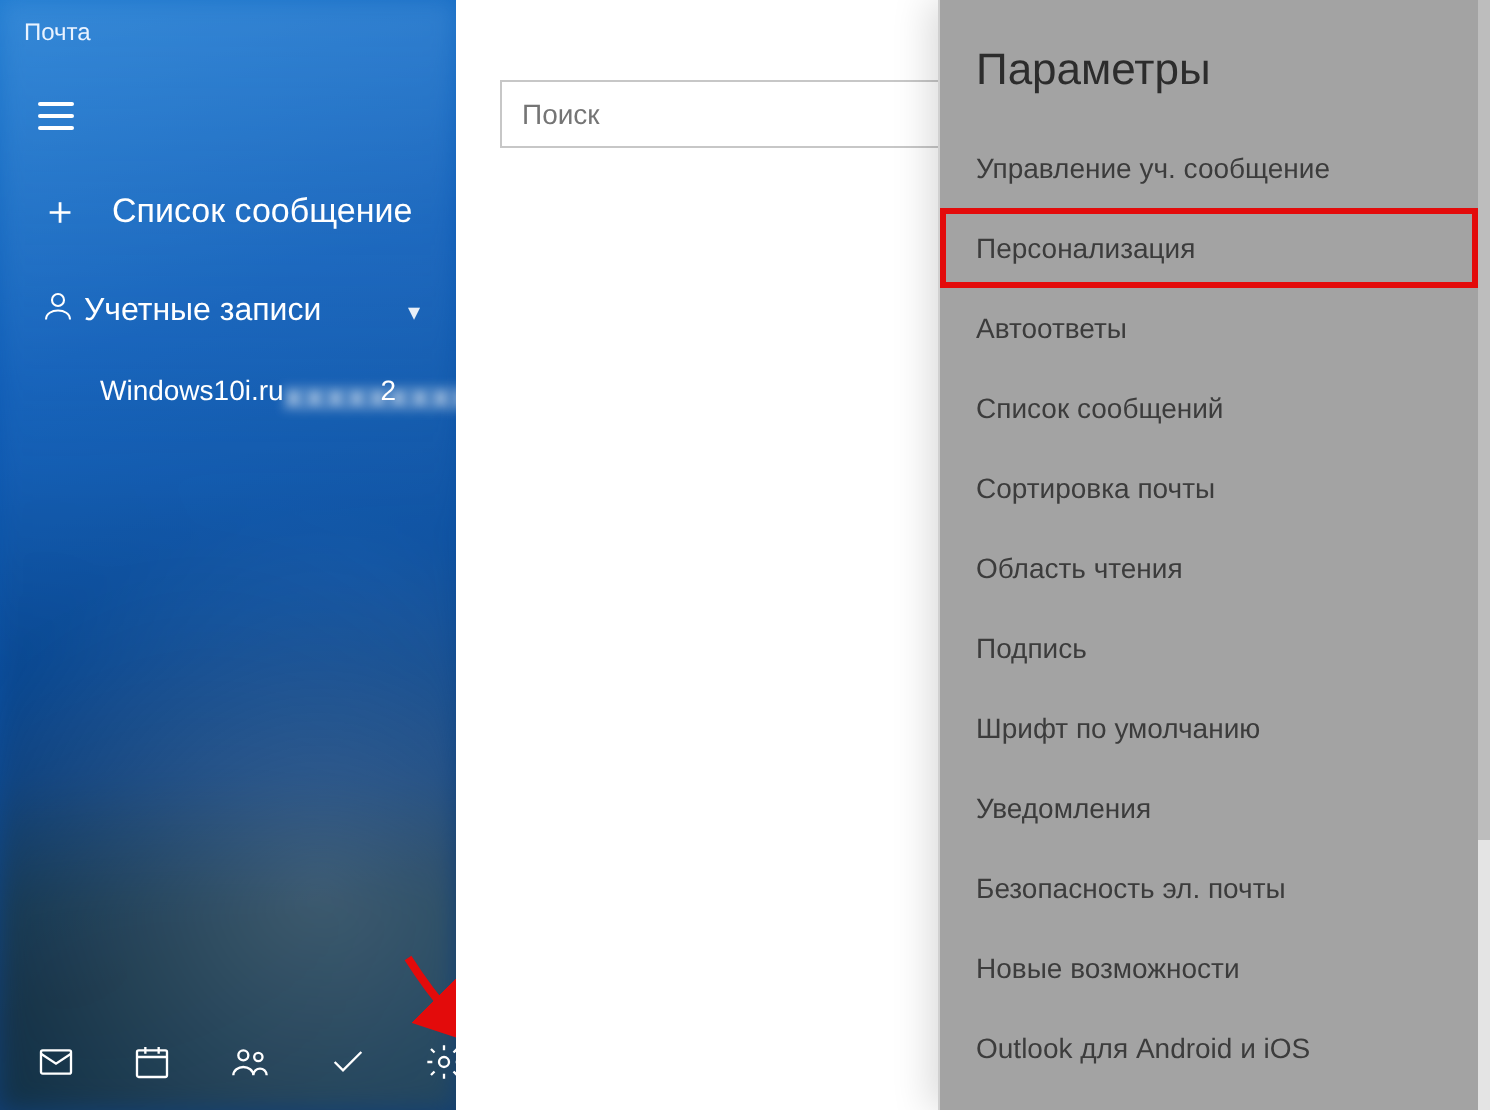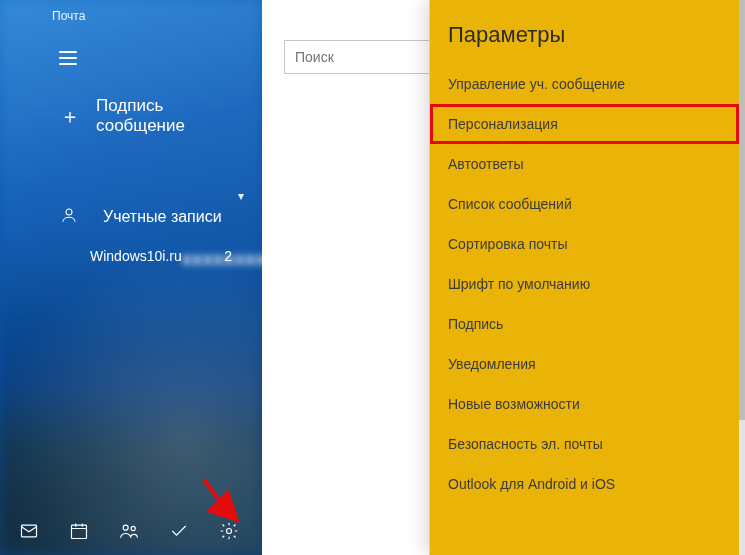--- a/index.html
+++ b/index.html
@@ -3,23 +3,23 @@
 <meta charset="utf-8">
 <style>
   * { box-sizing: border-box; margin: 0; padding: 0; font-family: "Segoe UI", Arial, sans-serif; }
   html, body { width: 745px; height: 555px; overflow: hidden; }
   .app {
     width: 745px; height: 555px; position: relative; display: flex;
     background: #fff;
   }
   
   .sidebar {
-    width: 262px; height: 100%; position: relative;
+    width: 228px; height: 100%; position: relative;
     background: linear-gradient(160deg, #1f7bd0 0%, #0d5bb5 30%, #0b4f9f 55%, #123f74 80%);
-    color: #fff; overflow: hidden; padding-left: 40px;
+    color: #fff; overflow: hidden;
   }
   .sidebar::before {
     content:""; position:absolute; inset:0;
     background:
       radial-gradient(circle at 70% 80%, rgba(255,255,255,0.18), transparent 40%),
       radial-gradient(circle at 10% 90%, rgba(0,0,0,0.25), transparent 50%),
       linear-gradient(to top, rgba(30,60,40,0.35) 0 18%, transparent 30%),
       linear-gradient(to bottom, rgba(120,180,240,0.25), transparent 60%);
     filter: blur(6px);
   }
@@ -39,21 +39,21 @@
   .ham-lines::after  { transform: translateY(4px); }
   .compose {
     display:flex; align-items:center; gap:16px; padding: 10px 16px 18px 20px;
     font-size: 17px; font-weight: 400; cursor:pointer;
   }
   .plus { font-size: 20px; line-height: 1; }
   .section-h {
     display:flex; align-items:center; justify-content:space-between;
     padding: 10px 18px 10px 20px; font-size: 16px; cursor:pointer;
   }
-  .section-h .left { display:flex; align-items:center; gap:25px;margin-top:42px; }
+  .section-h .left { display:flex; align-items:center; gap:4px; }
   .chev { font-size: 12px; opacity: .9; }
   .account {
     padding: 8px 20px 8px 50px; font-size: 14px; line-height: 1.5;
     display:flex; flex-direction:row; position:relative;
   }
   .account .badge {
     position:absolute; right:30px; top:8px; font-size:14px;
   }
   .account .email { opacity:.9; font-size:18px;font-weight:bold; }
   .email .blur { filter: blur(3px); letter-spacing: .5px; }
@@ -79,22 +79,22 @@
   .search {
     position:absolute; top:40px; left:22px; width:300px; height:34px;
     border:1px solid #c7c7c7; background:#fff; display:flex; align-items:center;
     padding:0 10px; color:#6d6d6d; font-size:14px;
   }
   .search input {
     border:none; outline:none; flex:1; font-size:14px; color:#333; background:transparent;
   }
   
   .flyout {
-    position:absolute; top:0; right:0; bottom:0; width:316px;
-    background:#eab308; border-left:1px solid #d0d0d0;
+    position:absolute; top:0; right:0; bottom:0; width:276px;
+    background:#a3a3a3; border-left:1px solid #d0d0d0;
     box-shadow:-4px 0 18px rgba(0,0,0,.15);
   }
   .flyout-inner {
     position:absolute; inset:0; overflow:hidden;
   }
   .flyout-scroll {
     position:absolute; top:0; left:0; right:6px; bottom:0; overflow:hidden;
   }
   .flyout-title {
     font-size:22px; color:#2c2c2c; padding:22px 18px 10px 18px; font-weight:400;
@@ -121,21 +121,21 @@
 
   <div class="sidebar">
     <div class="titlebar-left">Почта</div>
 
     <div class="hamburger">
       <span class="ham-lines"></span>
     </div>
 
     <div class="compose">
       <span class="plus">＋</span>
-      <span>Подпись сообщение</span>
+      <span>Список сообщение</span>
     </div>
 
     <div class="section-h">
       <span class="left">
         <span class="person-icon">
           <svg width="18" height="18" viewBox="0 0 24 24">
               <circle cx="12" cy="8" r="4"></circle>
               <path d="M4 21c0-4 4-6 8-6s8 2 8 6"></path>
             </svg>
         </span>
@@ -220,25 +220,26 @@
     <div class="flyout">
       <div class="flyout-inner">
         <div class="flyout-scroll">
           <div class="flyout-title">Параметры</div>
           <div class="flyout-list" id="settings-list">
               <div class="flyout-item">Управление уч. сообщение</div>
               <div class="flyout-item highlight">Персонализация</div>
               <div class="flyout-item">Автоответы</div>
               <div class="flyout-item">Список сообщений</div>
               <div class="flyout-item">Сортировка почты</div>
+              <div class="flyout-item">Область чтения</div>
+              <div class="flyout-item">Подпись</div>
               <div class="flyout-item">Шрифт по умолчанию</div>
-              <div class="flyout-item">Подпись</div>
               <div class="flyout-item">Уведомления</div>
+              <div class="flyout-item">Безопасность эл. почты</div>
               <div class="flyout-item">Новые возможности</div>
-              <div class="flyout-item">Безопасность эл. почты</div>
               <div class="flyout-item">Outlook для Android и iOS</div>
             </div>
         </div>
         <div class="flyout-scrollbar">
           <div class="flyout-thumb"></div>
         </div>
       </div>
     </div>
 
   </div>

